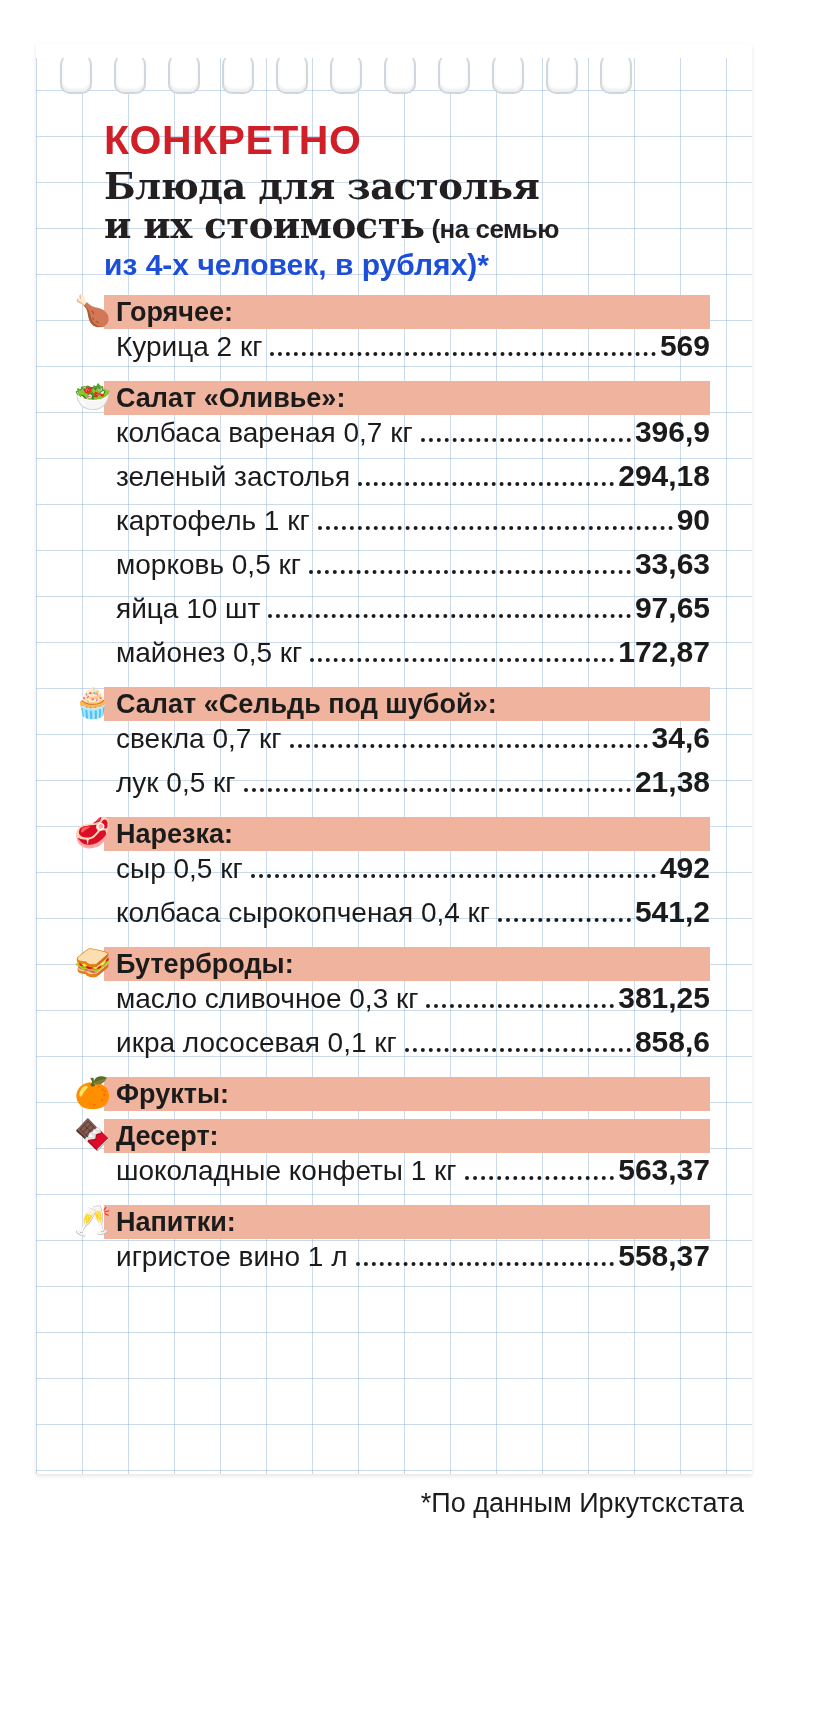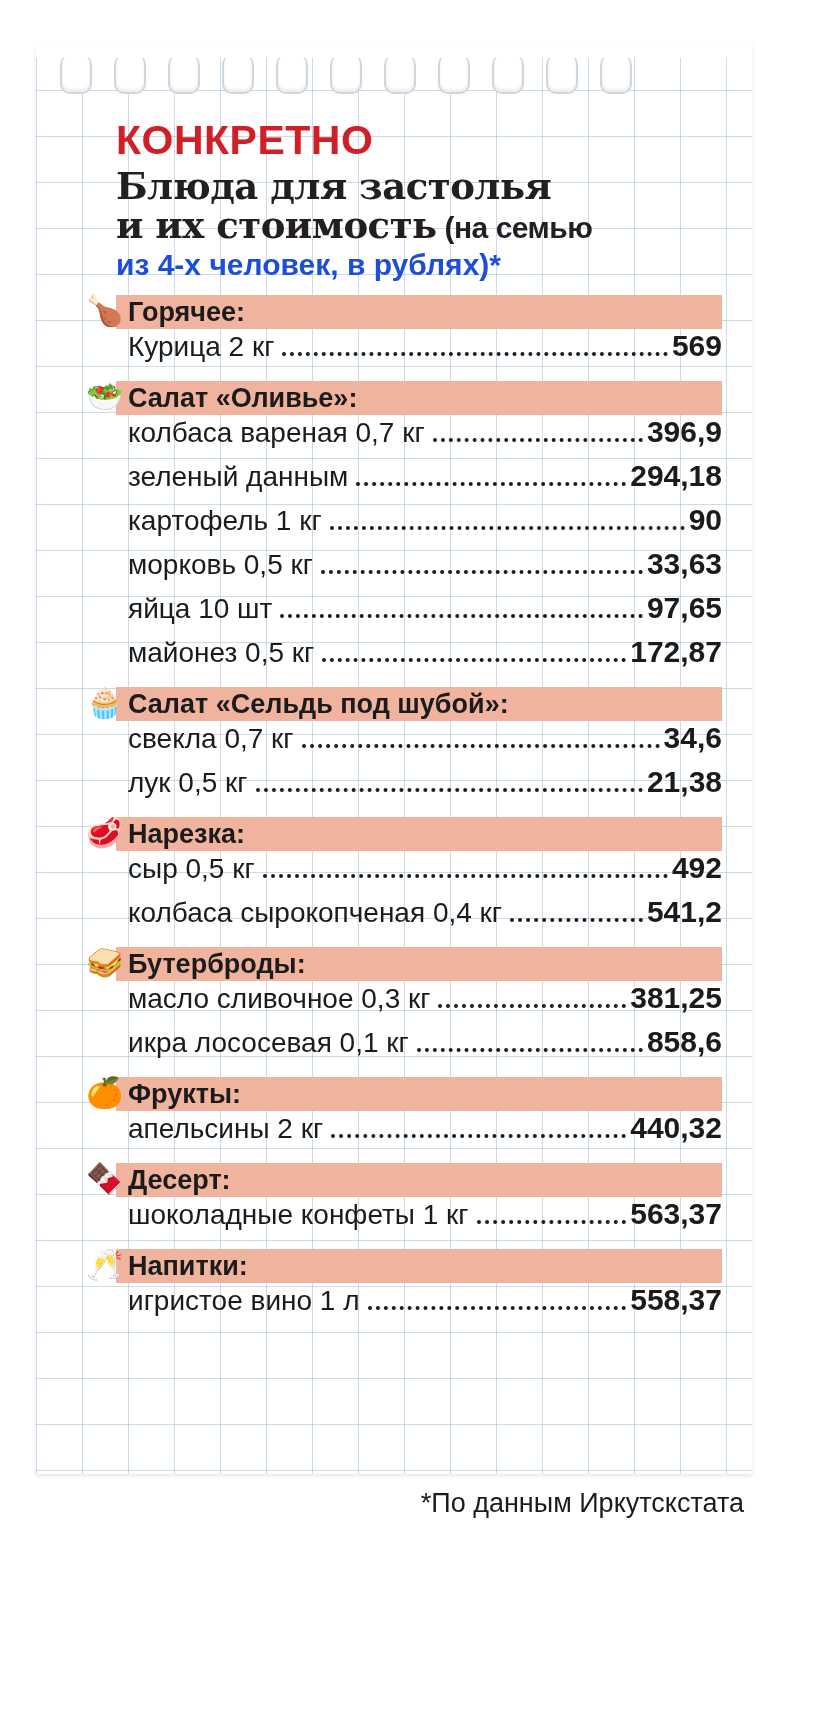--- a/index.html
+++ b/index.html
@@ -52,21 +52,21 @@
   .hole-top{
     position:absolute;
     left:36px;top:44px;
     width:716px;height:14px;
     background:#ffffff;
     z-index:7;
   }
   
   .content{
     position:absolute;
-    left:48px;top:44px;
+    left:36px;top:44px;
     width:716px;height:1430px;
     z-index:5;
     box-sizing:border-box;
     padding:76px 42px 0 36px;
   }
   .kicker{
     color:#d01f26;
     font-size:41px;
     font-weight:bold;
     letter-spacing:0.5px;
@@ -78,21 +78,21 @@
     margin:0 0 4px 32px;
     color:#231f20;
     font-weight:bold;
     font-size:37px;
     line-height:1.06;
     font-family:"DejaVu Serif", serif;
     letter-spacing:-0.5px;
   }
   .title .light{
     font-family:"Liberation Sans", sans-serif;
-    font-size:30px;
+    font-size:26px;
     font-weight:bold;
   }
   .subtitle{
     margin:0 0 14px 32px;
     color:#1d4ed8;
     font-weight:bold;
     font-size:30px;
     line-height:1.06;
     font-family:"Liberation Sans", sans-serif;
   }
@@ -209,21 +209,21 @@
           <div class="cat">
             <div class="cat-icon">🥗</div>
             <div class="cat-label">Салат «Оливье»:</div>
           </div>
           <div class="row">
             <span class="name">колбаса вареная 0,7 кг</span>
             <span class="leader"></span>
             <span class="price">396,9</span>
           </div>
           <div class="row">
-            <span class="name">зеленый данным</span>
+            <span class="name">зеленый застолья</span>
             <span class="leader"></span>
             <span class="price">294,18</span>
           </div>
           <div class="row">
             <span class="name">картофель 1 кг</span>
             <span class="leader"></span>
             <span class="price">90</span>
           </div>
           <div class="row">
             <span class="name">морковь 0,5 кг</span>
@@ -287,25 +287,20 @@
             <span class="name">икра лососевая 0,1 кг</span>
             <span class="leader"></span>
             <span class="price">858,6</span>
           </div>
         </div>
         <div class="section">
           <div class="cat">
             <div class="cat-icon">🍊</div>
             <div class="cat-label">Фрукты:</div>
           </div>
-          <div class="row">
-            <span class="name">апельсины 2 кг</span>
-            <span class="leader"></span>
-            <span class="price">440,32</span>
-          </div>
         </div>
         <div class="section">
           <div class="cat">
             <div class="cat-icon">🍫</div>
             <div class="cat-label">Десерт:</div>
           </div>
           <div class="row">
             <span class="name">шоколадные конфеты 1 кг</span>
             <span class="leader"></span>
             <span class="price">563,37</span>

